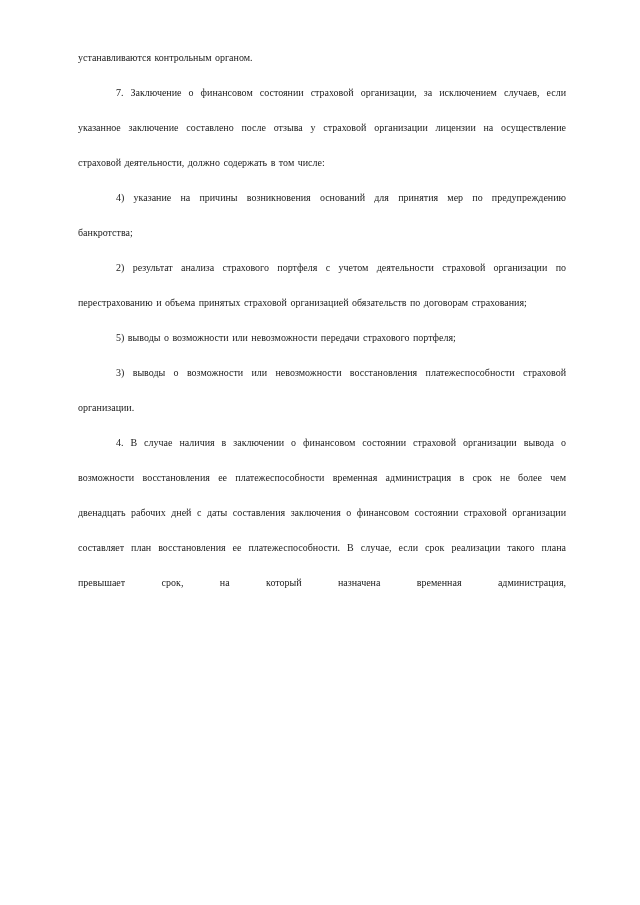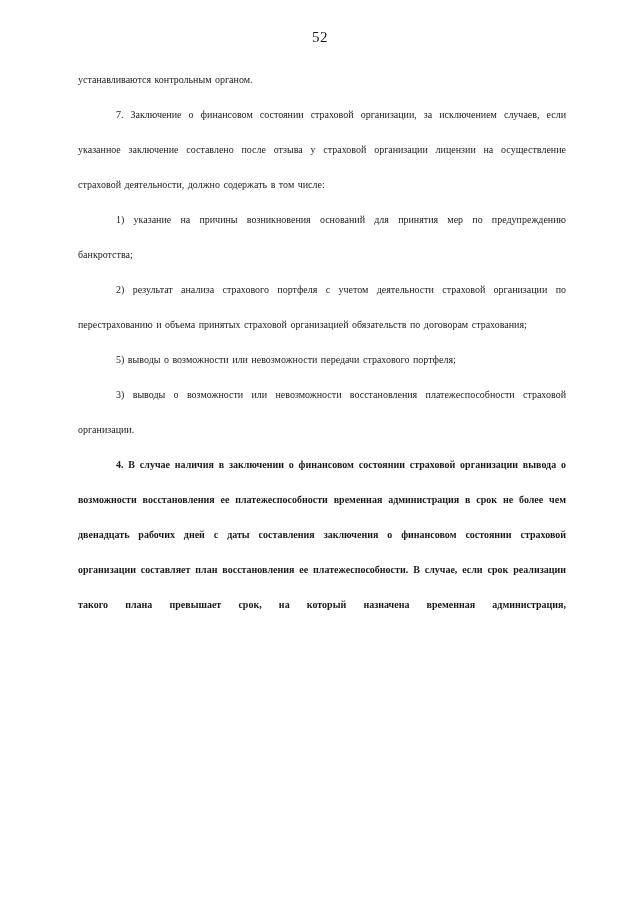--- a/index.html
+++ b/index.html
@@ -37,37 +37,35 @@
     line-height: 35px;
     text-align: justify;
     margin: 0;
     word-spacing: 1px;
   }
   .para.indent {
     text-indent: 38px;
   }
   .para.justify-last {
     text-align-last: justify;
-    font-weight: bold;
   }
 </style>
 </head>
 <body>
 
 <div class="page">
 
-  <div class="page-number">52</div>
 
   <div class="body-text">
 
     <p class="para">устанавливаются контрольным органом.</p>
 
     <p class="para indent">7. Заключение о финансовом состоянии страховой организации, за исключением случаев, если указанное заключение составлено после отзыва у страховой организации лицензии на осуществление страховой деятельности, должно содержать в том числе:</p>
 
-    <p class="para indent">1) указание на причины возникновения оснований для принятия мер по предупреждению банкротства;</p>
+    <p class="para indent">4) указание на причины возникновения оснований для принятия мер по предупреждению банкротства;</p>
 
     <p class="para indent">2) результат анализа страхового портфеля с учетом деятельности страховой организации по перестрахованию и объема принятых страховой организацией обязательств по договорам страхования;</p>
 
     <p class="para indent">5) выводы о возможности или невозможности передачи страхового портфеля;</p>
 
     <p class="para indent">3) выводы о возможности или невозможности восстановления платежеспособности страховой организации.</p>
 
     <p class="para indent justify-last">4. В случае наличия в заключении о финансовом состоянии страховой организации вывода о возможности восстановления ее платежеспособности временная администрация в срок не более чем двенадцать рабочих дней с даты составления заключения о финансовом состоянии страховой организации составляет план восстановления ее платежеспособности. В случае, если срок реализации такого плана превышает срок, на который назначена временная администрация,</p>
 
   </div>

